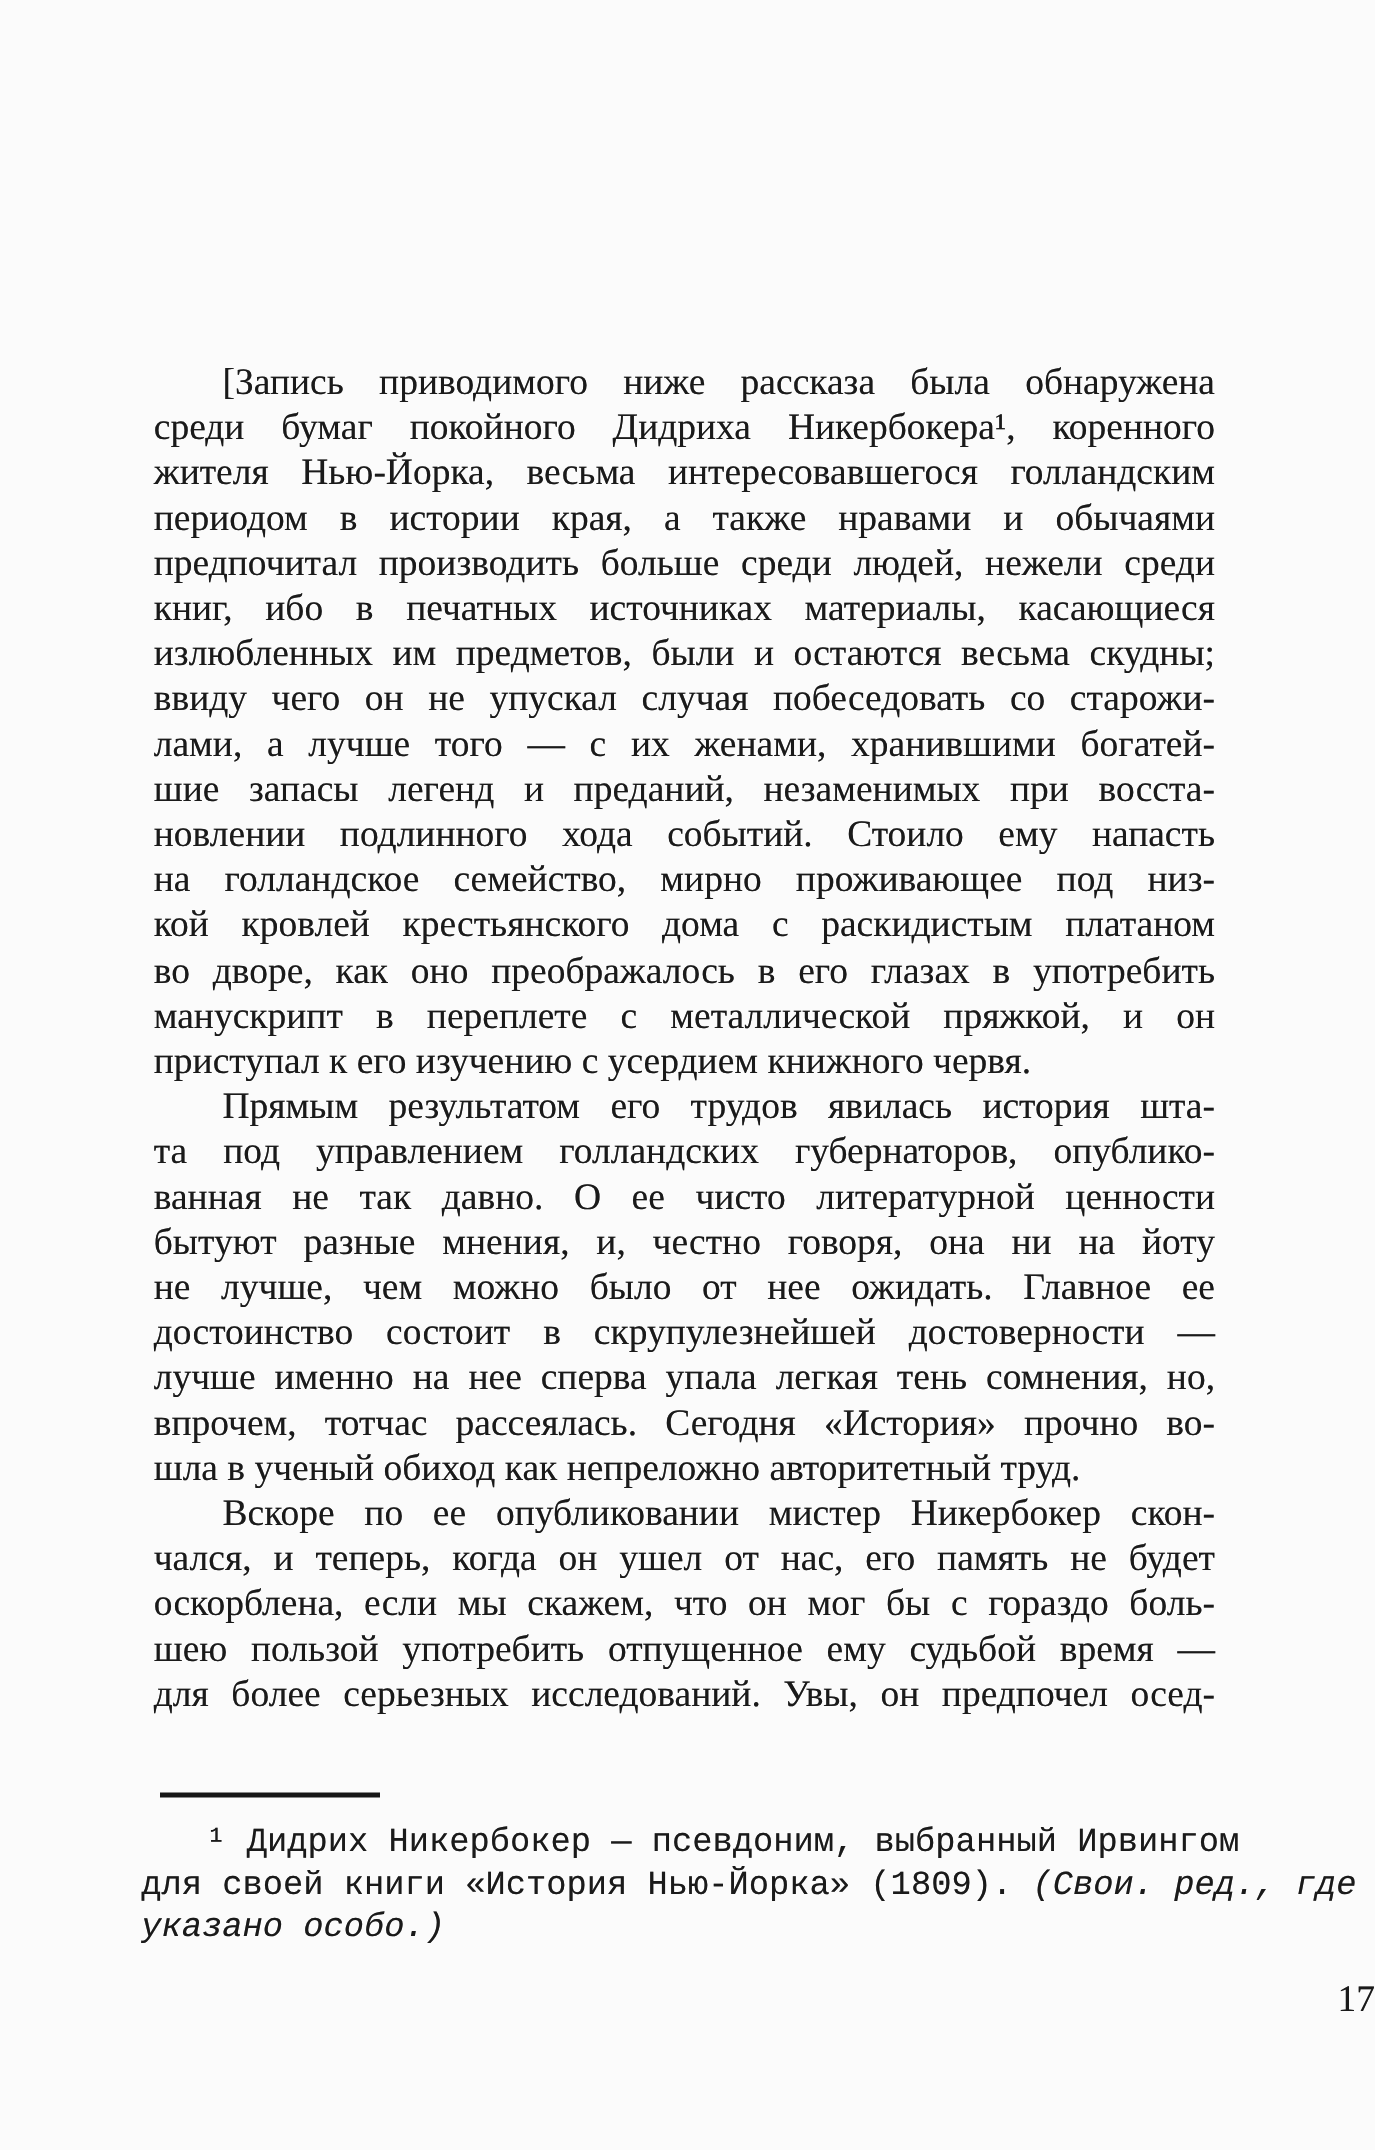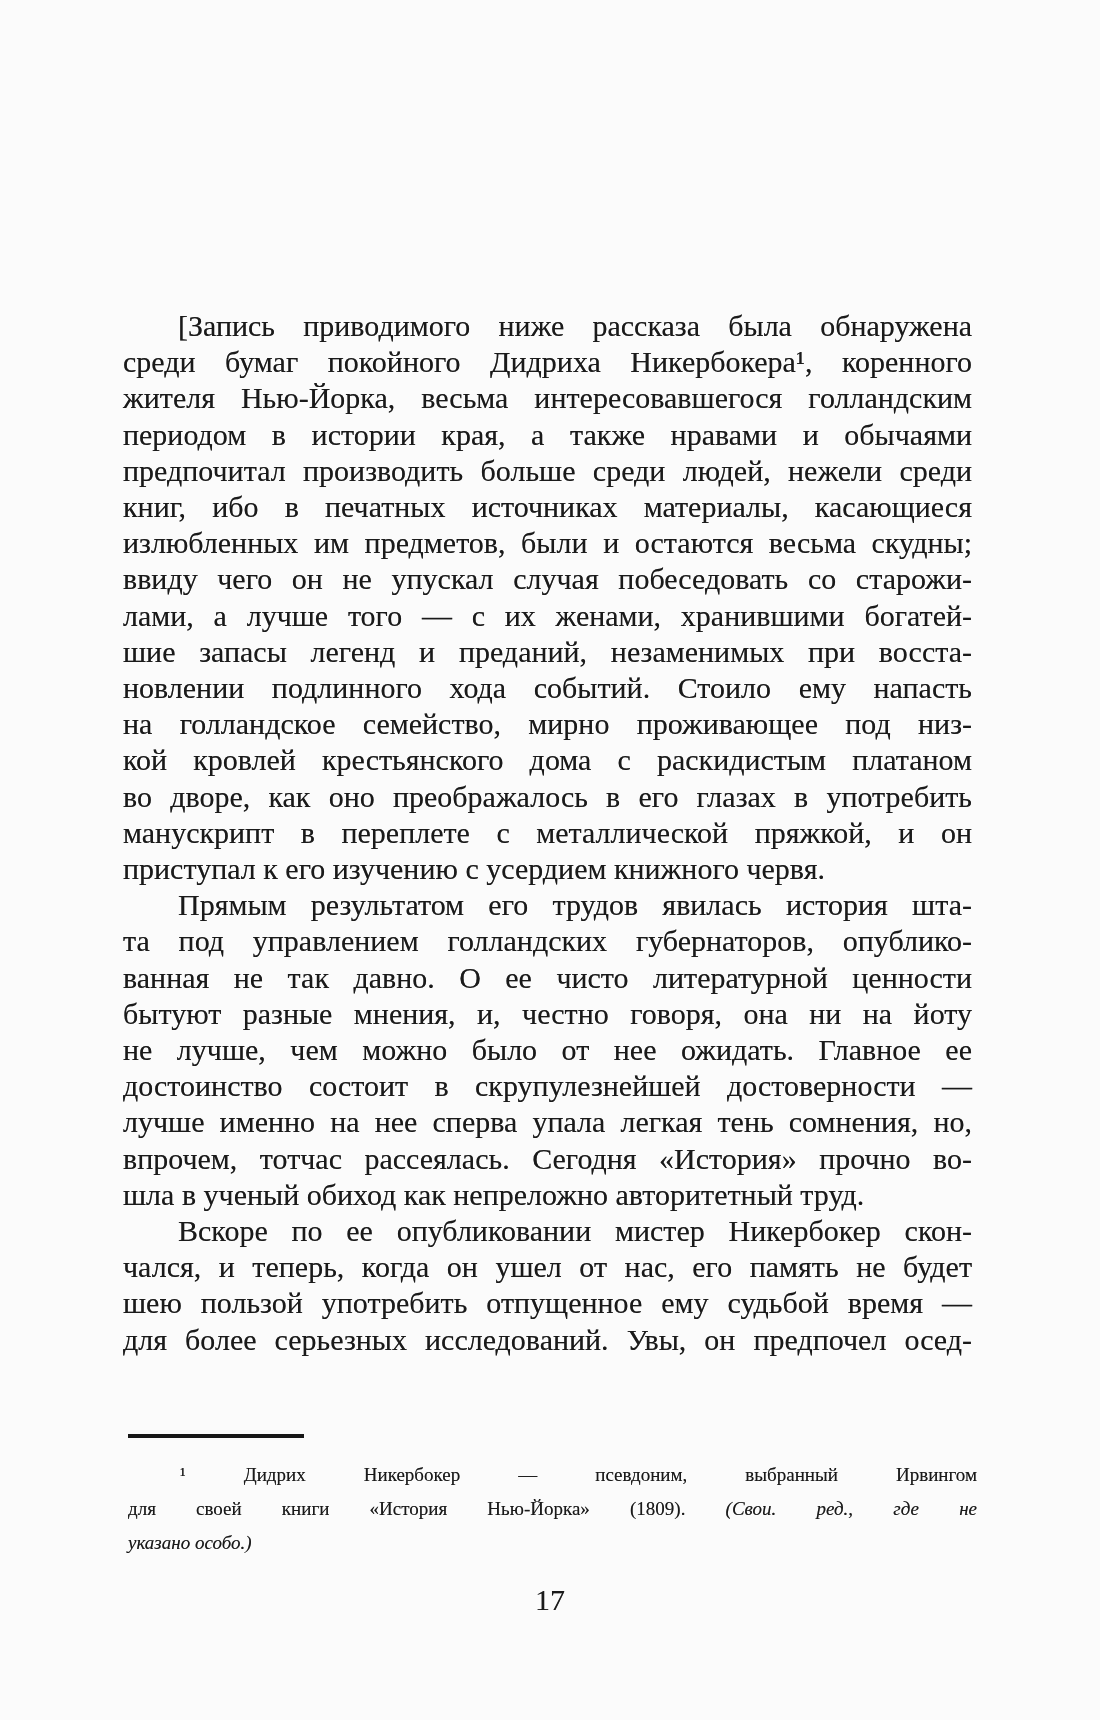--- a/index.html
+++ b/index.html
@@ -13,21 +13,21 @@
   .page {
     position: absolute;
     inset: 0;
     font-family: "Liberation Serif", "DejaVu Serif", serif;
     color: var(--ink, #1a1a1a);
   }
   
   .body-text {
     position: absolute;
     left: 123px;
-    top: 308px;
+    top: 288px;
     width: 849px;
     font-size: 30px;
     line-height: 36.2px;
     text-shadow: 0 0 0.5px rgba(10,10,10,0.55);
   }
   .ln {
     white-space: nowrap;
     text-align: justify;
     text-align-last: justify;
   }
@@ -38,42 +38,43 @@
     position: absolute;
     left: 128px;
     top: 1434px;
     width: 176px;
     height: 4px;
     background: #161616;
   }
   
   .footnote {
     position: absolute;
-    left: 128px;
+    left: 113px;
     top: 1458px;
     width: 849px;
-    font-size: 19px;
+    font-size: 27px;
     line-height: 34px;
     text-shadow: 0 0 0.4px rgba(10,10,10,0.5);
+    font-family: Liberation Mono, monospace;
   }
   .fl {
     white-space: nowrap;
     text-align: justify;
     text-align-last: justify;
   }
   .fl.first { text-indent: 52px; }
   .fl.end   { text-align: right; text-align-last: left; }
   .it { font-style: italic; }
   
   .page-number {
     position: absolute;
     left: 0;
     top: 1582px;
     width: 1100px;
-    text-align: center;
+    text-align: right;
     font-size: 30px;
     line-height: 36px;
     text-shadow: 0 0 0.5px rgba(10,10,10,0.55);
   }
 </style>
 </head>
 <body style="--page-bg: #fbfbfb; --ink: #1a1a1a;">
 
 <div class="page">
 
@@ -100,20 +101,21 @@
     <div class="ln">ванная не так давно. О ее чисто литературной ценности</div>
     <div class="ln">бытуют разные мнения, и, честно говоря, она ни на йоту</div>
     <div class="ln">не лучше, чем можно было от нее ожидать. Главное ее</div>
     <div class="ln">достоинство состоит в скрупулезнейшей достоверности —</div>
     <div class="ln">лучше именно на нее сперва упала легкая тень сомнения, но,</div>
     <div class="ln">впрочем, тотчас рассеялась. Сегодня «История» прочно во-</div>
     <div class="ln end">шла в ученый обиход как непреложно авторитетный труд.</div>
 
     <div class="ln first">Вскоре по ее опубликовании мистер Никербокер скон-</div>
     <div class="ln">чался, и теперь, когда он ушел от нас, его память не будет</div>
+    <div class="ln">оскорблена, если мы скажем, что он мог бы с гораздо боль-</div>
     <div class="ln">шею пользой употребить отпущенное ему судьбой время —</div>
     <div class="ln">для более серьезных исследований. Увы, он предпочел осед-</div>
   </section>
 
   <div class="fn-rule"></div>
 
   <section class="footnote">
     <div class="fl first">¹ Дидрих Никербокер — псевдоним, выбранный Ирвингом</div>
     <div class="fl"><span>для своей книги «История Нью-Йорка» (1809). </span><span class="it">(Свои. ред., где не</span></div>
     <div class="fl end it">указано особо.)</div>

